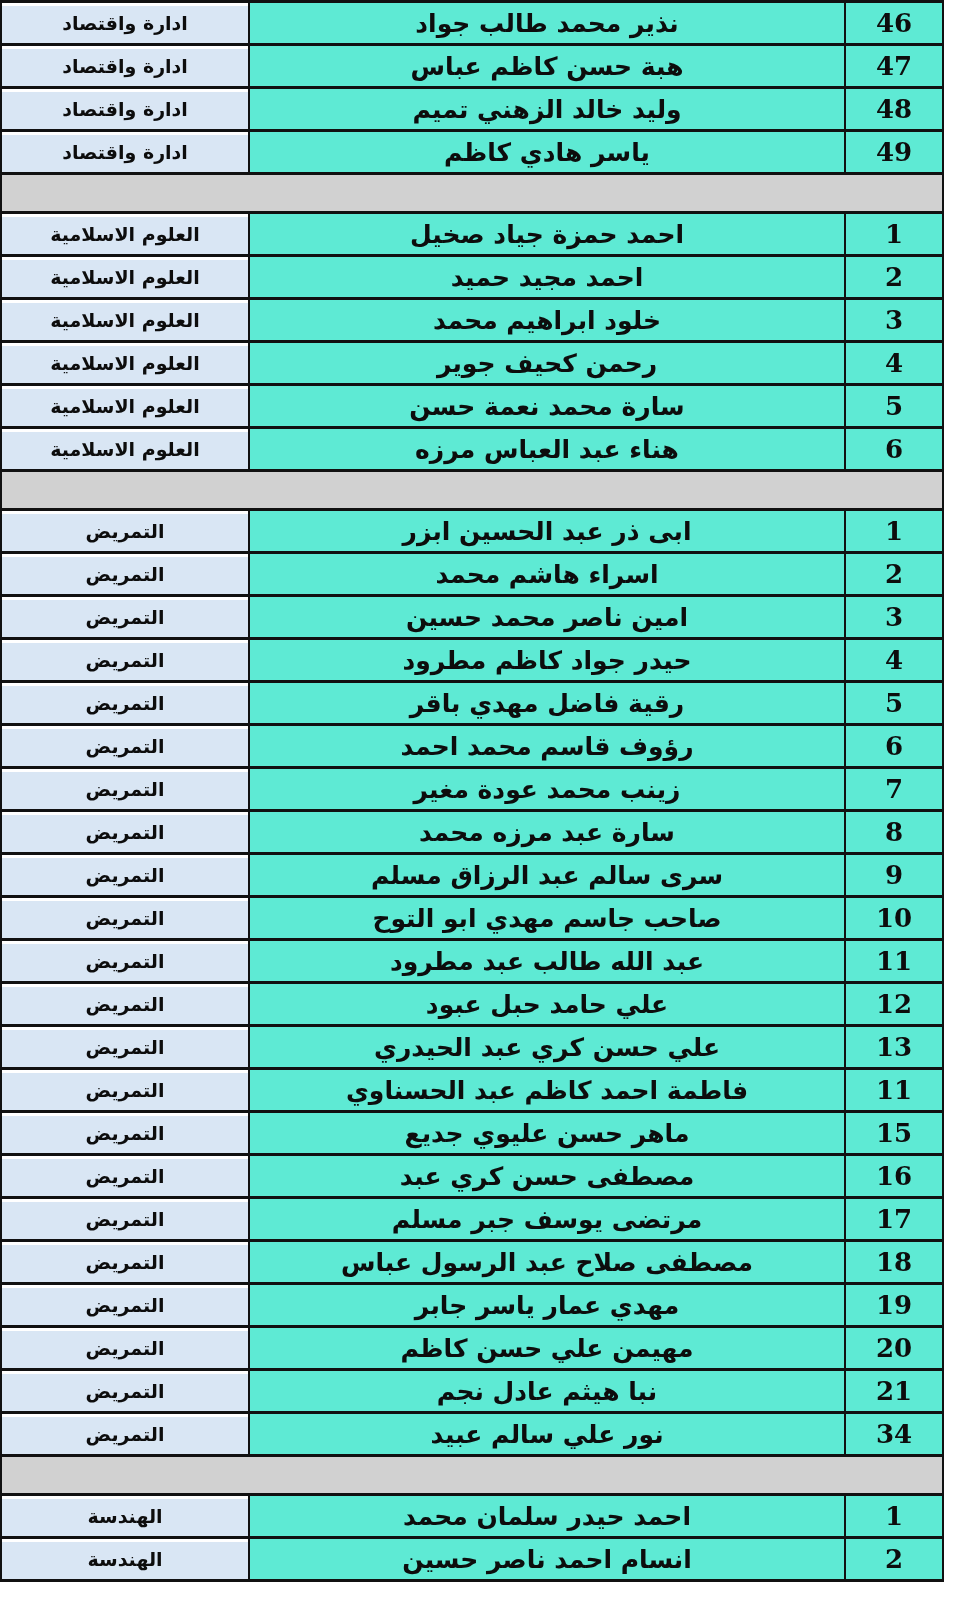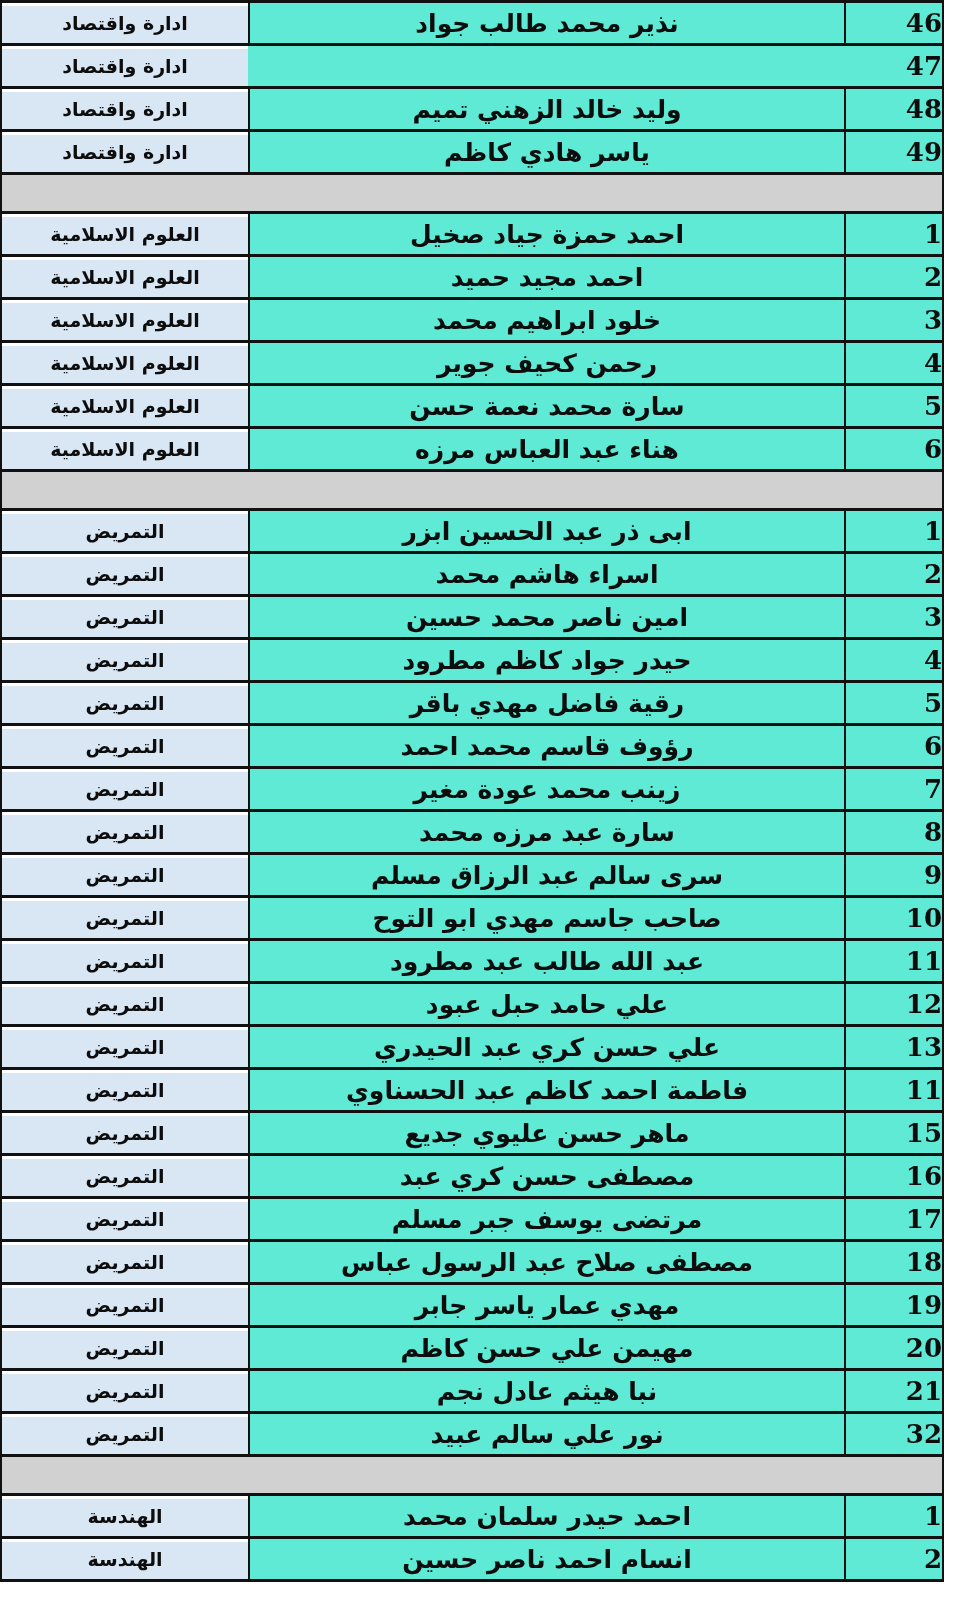--- a/index.html
+++ b/index.html
@@ -61,21 +61,20 @@
     font-size:25px;
     color:var(--text);
     direction:rtl;
   }
   .cell-num{
     flex:1;
     font-family:"DejaVu Serif","Liberation Serif",serif;
     font-weight:bold;
     font-size:26px;
     color:var(--text);
-    justify-content:flex-end;
   }
   .separator{
     width:100%;
     height:39px;
     background:var(--sep-bg);
     border-bottom:3px solid var(--border);
   }
 </style>
 </head>
 <body>
@@ -90,20 +89,23 @@
           <div class="">نذير محمد طالب جواد</div>
         </div>
         <div class="cell cell-num">
           <div class="">46</div>
         </div>
       </div>
       <div class="row">
         <div class="cell cell-dept">
           <div class="">ادارة واقتصاد</div>
         </div>
+        <div class="cell cell-name">
+          <div class="">هبة حسن كاظم عباس</div>
+        </div>
         <div class="cell cell-num">
           <div class="">47</div>
         </div>
       </div>
       <div class="row">
         <div class="cell cell-dept">
           <div class="">ادارة واقتصاد</div>
         </div>
         <div class="cell cell-name">
           <div class="">وليد خالد الزهني تميم</div>
@@ -423,21 +425,21 @@
         </div>
       </div>
       <div class="row">
         <div class="cell cell-dept">
           <div class="">التمريض</div>
         </div>
         <div class="cell cell-name">
           <div class="">نور علي سالم عبيد</div>
         </div>
         <div class="cell cell-num">
-          <div class="">32</div>
+          <div class="">34</div>
         </div>
       </div>
       <div class="separator"></div>
       <div class="row">
         <div class="cell cell-dept">
           <div class="">الهندسة</div>
         </div>
         <div class="cell cell-name">
           <div class="">احمد حيدر سلمان محمد</div>
         </div>

